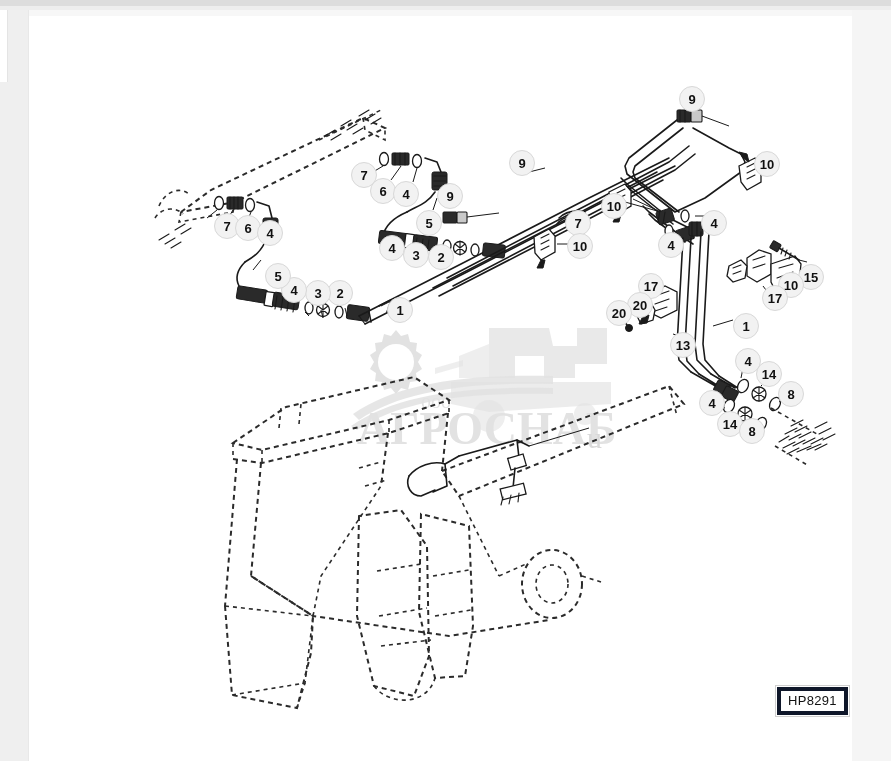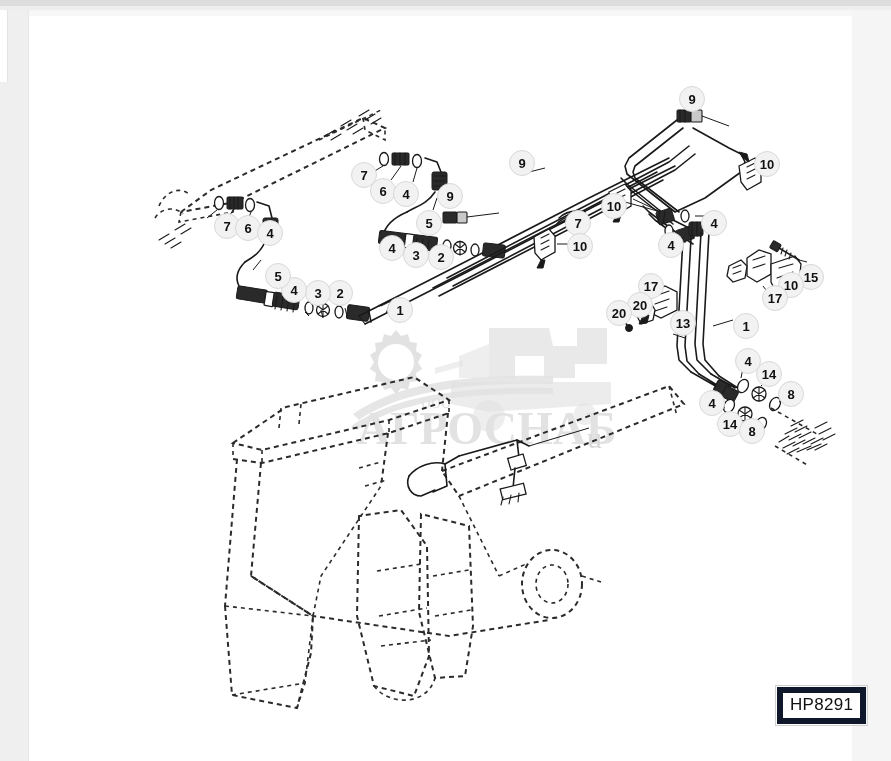--- a/index.html
+++ b/index.html
@@ -34,22 +34,22 @@
     background:#f2f2f2;border:1px solid #d8d8d8;
     color:#111;font-size:13px;font-weight:bold;
     display:flex;align-items:center;justify-content:center;
     font-family:"Liberation Sans","DejaVu Sans",sans-serif;
     line-height:1;
   }
   
   #figure-code{
     position:absolute;left:748px;top:671px;
     padding:2px 7px 3px 7px;background:#ffffff;
-    border:6px solid #0f172a;outline:1px solid #cfcfcf;outline-offset:1px;
-    font-size:17px;color:#111;letter-spacing:.3px;
+    border:4px solid #0f172a;outline:1px solid #cfcfcf;outline-offset:1px;
+    font-size:13px;color:#111;letter-spacing:.3px;
     font-family:"Liberation Sans","DejaVu Sans",sans-serif;
   }
 </style>
 </head>
 <body>
 
 <div id="app-frame">
 
   <div id="top-chrome-bar"></div>
   <div id="top-chrome-bar2"></div>
@@ -433,21 +433,21 @@
         <div class="callout" style="left: 650px; top: 70px;">9</div>
         <div class="callout" style="left: 725px; top: 135px;">10</div>
         <div class="callout" style="left: 672px; top: 194px;">4</div>
         <div class="callout" style="left: 629px; top: 216px;">4</div>
         <div class="callout" style="left: 769px; top: 248px;">15</div>
         <div class="callout" style="left: 749px; top: 256px;">10</div>
         <div class="callout" style="left: 733px; top: 269px;">17</div>
         <div class="callout" style="left: 609px; top: 257px;">17</div>
         <div class="callout" style="left: 598px; top: 276px;">20</div>
         <div class="callout" style="left: 577px; top: 284px;">20</div>
-        <div class="callout" style="left: 641px; top: 294px;">13</div>
+        <div class="callout" style="left: 641px; top: 316px;">13</div>
         <div class="callout" style="left: 704px; top: 297px;">1</div>
         <div class="callout" style="left: 706px; top: 332px;">4</div>
         <div class="callout" style="left: 727px; top: 345px;">14</div>
         <div class="callout" style="left: 749px; top: 365px;">8</div>
         <div class="callout" style="left: 670px; top: 374px;">4</div>
         <div class="callout" style="left: 688px; top: 395px;">14</div>
         <div class="callout" style="left: 710px; top: 402px;">8</div>
       </div>
 
     <div id="figure-code">HP8291</div>

